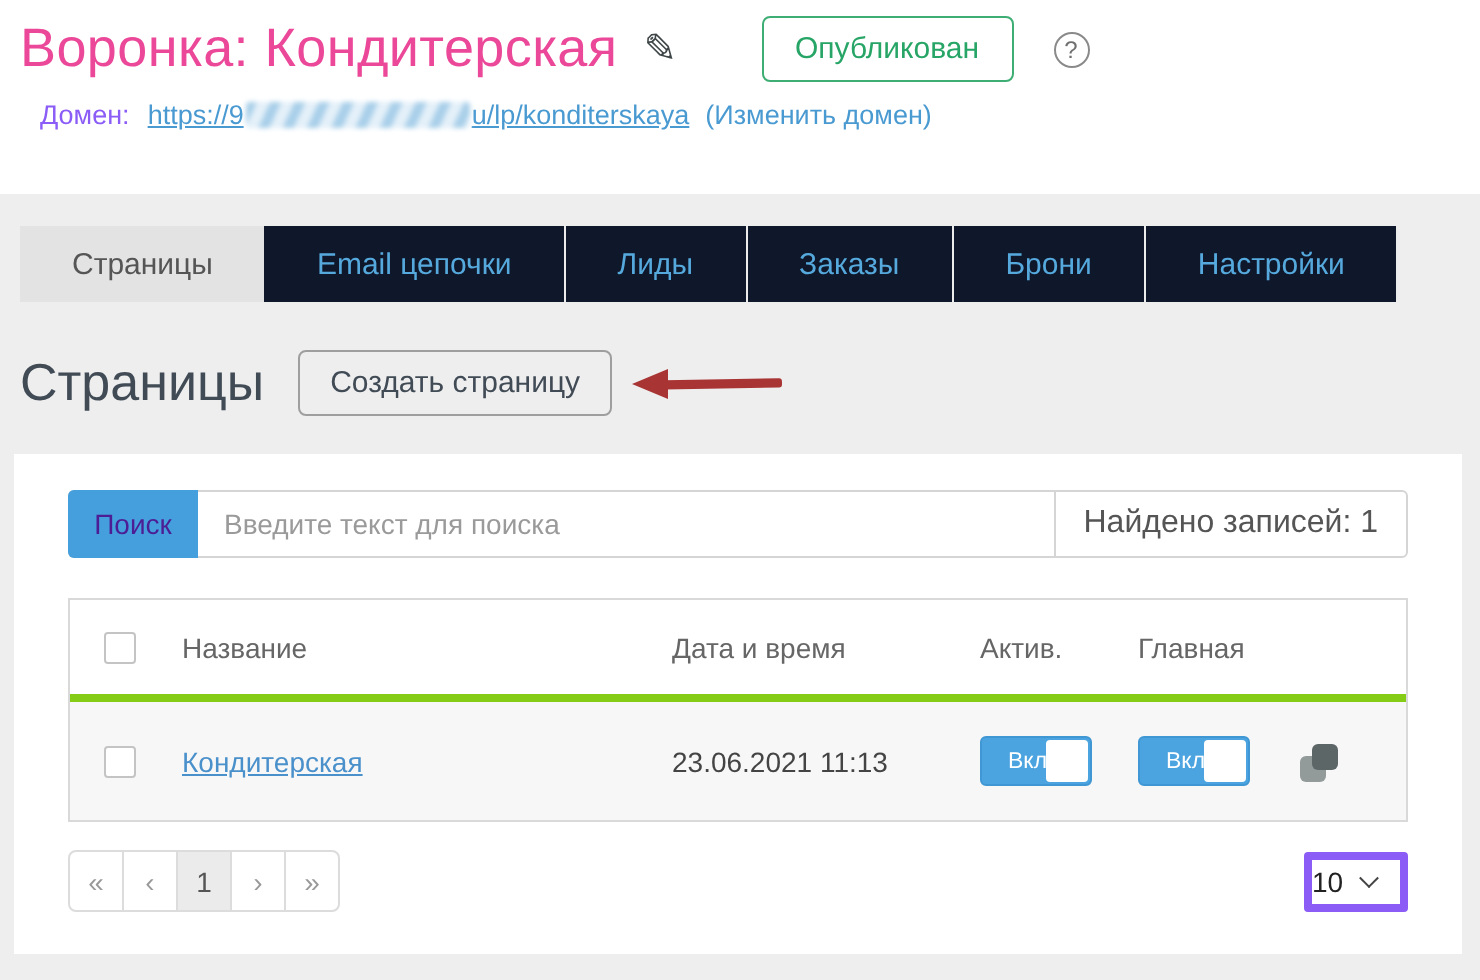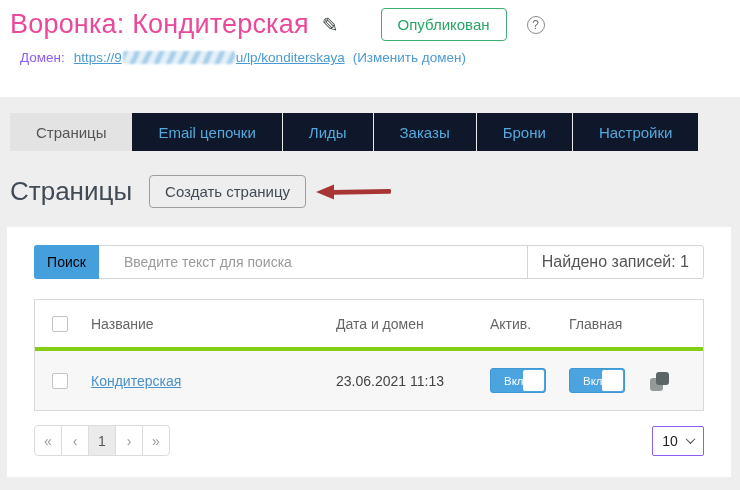--- a/index.html
+++ b/index.html
@@ -36,22 +36,22 @@
   .page-heading { font-size:26px; font-weight:400; color:#414b56; }
   .create-btn { margin-left:17px; background:transparent; border:1px solid #9e9e9e; border-radius:4px;
     color:#414b56; font-size:15px; padding:7px 15px; cursor:pointer; }
   .arrow-annot { margin-left:8px; margin-top:2px; }
 
   
   .card { margin:18px 9px 0 7px; background:#ffffff; padding:18px 27px 20px; height:250px; }
 
   
   .search-row { display:flex; border:1px solid #d5d5d5; border-radius:3px; height:34px; background:#fff; }
-  .search-btn { flex:none; margin:-1px 12px -1px -1px; width:65px; border:none; border-radius:3px 0 0 3px;
-    background:#459fdc; color:#000000; font-size:14px; cursor:pointer; }
+  .search-btn { flex:none; margin:-1px 0 -1px -1px; width:65px; border:none; border-radius:3px 0 0 3px;
+    background:#459fdc; color:#4c1d95; font-size:14px; cursor:pointer; }
   .search-input { flex:1; border:none; outline:none; padding:0 13px; font-size:14px; color:#333;
     font-family:"Liberation Sans",sans-serif; }
   .search-input::placeholder { color:#9a9a9a; }
   .search-results { flex:none; display:flex; align-items:center; padding:0 14px; border-left:1px solid #d5d5d5;
     font-size:16px; color:#555555; }
 
   
   .table { margin-top:20px; border:1px solid #d9d9d9; }
   .trow { display:flex; align-items:center; }
   .thead { height:47px; background:#ffffff; }
@@ -80,22 +80,22 @@
     background:#5d6666; border-radius:3px; }
 
   
   .pager-row { display:flex; justify-content:space-between; align-items:center; margin-top:14px; }
   .pager { display:inline-flex; }
   .pager-btn { min-width:28px; height:31px; background:#ffffff; border:1px solid #dcdcdc; margin-left:-1px;
     color:#999999; font-size:14px; display:flex; align-items:center; justify-content:center; cursor:pointer; }
   .pager-btn:first-child { border-radius:4px 0 0 4px; margin-left:0; }
   .pager-btn:last-child { border-radius:0 4px 4px 0; }
   .pager-btn.active { background:#ebebeb; color:#555555; }
-  .page-size-select { width:52px; height:30px; border:1px solid #8b5cf6; border-radius:2px; background:#ffffff;
-    display:flex; align-items:center; justify-content:center; gap:9px; font-size:14px; color:#222222; cursor:pointer; }
+  .page-size-select { width:52px; height:30px; border:4px solid #8b5cf6; border-radius:2px; background:#ffffff;
+    display:flex; align-items:center; gap:9px; font-size:14px; color:#222222; cursor:pointer; }
   .chevron-down { width:7px; height:7px; border-right:1.6px solid #444444; border-bottom:1.6px solid #444444;
     transform:rotate(45deg) translate(-1px,-1px); }
 </style>
 </head>
 <body>
 
 <div class="top-header">
   <div class="title-row">
     <span class="funnel-title">Воронка: Кондитерская</span>
     <span class="pencil-icon">✎</span>
@@ -140,21 +140,21 @@
       <input class="search-input" type="text" placeholder="Введите текст для поиска" style="">
       <div class="search-results">Найдено записей: 1</div>
     </div>
 
     <div class="table">
       <div class="trow thead">
         <div class="cell col-check">
             <input type="checkbox" class="checkbox" style="">
           </div>
         <div class="cell col-name">Название</div>
-        <div class="cell col-date">Дата и домен</div>
+        <div class="cell col-date">Дата и время</div>
         <div class="cell col-active">Актив.</div>
         <div class="cell col-main">Главная</div>
         <div class="cell col-icon"></div>
       </div>
       <div class="trow tbody-row">
         <div class="cell col-check">
             <input type="checkbox" class="checkbox" style="">
           </div>
         <div class="cell col-name">
             <a class="page-link">Кондитерская</a>

